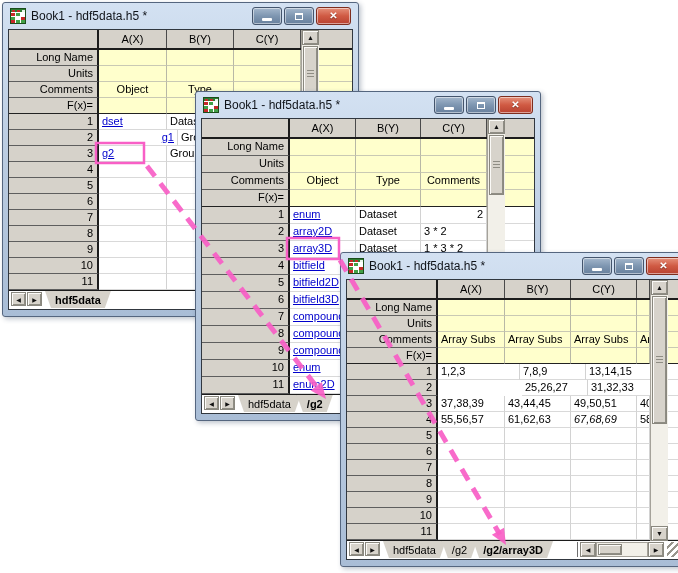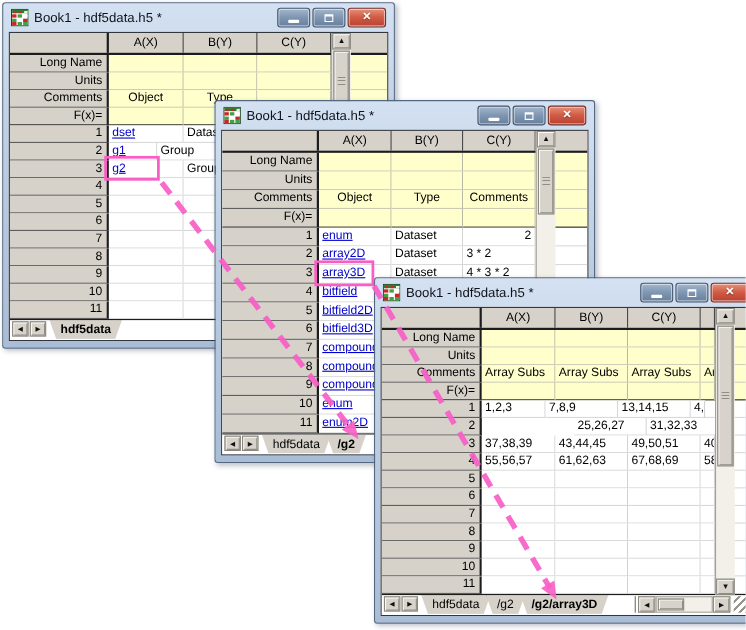--- a/index.html
+++ b/index.html
@@ -158,21 +158,21 @@
           </div>
           <div class="row drow" style="height: 16px;">
             <div class="cell rlabel" style="width: 90px;">1</div>
             <div class="cell dcell" style="width: 68px;"><span class="lnk">dset</span></div>
             <div class="cell dcell" style="width: 67px;">Dataset</div>
             <div class="cell dcell" style="width: 67px;"></div>
             <div class="cell fill"></div>
           </div>
           <div class="row drow" style="height: 16px;">
             <div class="cell rlabel" style="width: 90px;">2</div>
-            <div class="cell dcell" style="width: 44px;"><span class="lnk">g1</span></div>
+            <div class="cell dcell" style="width: 79px; text-align: right;"><span class="lnk">g1</span></div>
             <div class="cell dcell" style="width: 67px;">Group</div>
             <div class="cell dcell" style="width: 67px;"></div>
             <div class="cell fill"></div>
           </div>
           <div class="row drow" style="height: 16px;">
             <div class="cell rlabel" style="width: 90px;">3</div>
             <div class="cell dcell" style="width: 68px;"><span class="lnk">g2</span></div>
             <div class="cell dcell" style="width: 67px;">Group</div>
             <div class="cell dcell" style="width: 67px;"></div>
             <div class="cell fill"></div>
@@ -334,21 +334,21 @@
             <div class="cell rlabel" style="width: 88px;">2</div>
             <div class="cell dcell" style="width: 66px;"><span class="lnk">array2D</span></div>
             <div class="cell dcell" style="width: 65px;">Dataset</div>
             <div class="cell dcell" style="width: 66px;">3 * 2</div>
             <div class="cell fill"></div>
           </div>
           <div class="row drow" style="height: 17px;">
             <div class="cell rlabel" style="width: 88px;">3</div>
             <div class="cell dcell" style="width: 66px;"><span class="lnk">array3D</span></div>
             <div class="cell dcell" style="width: 65px;">Dataset</div>
-            <div class="cell dcell" style="width: 66px;">4 * 3 * 2</div>
+            <div class="cell dcell" style="width: 66px;">1 * 3 * 2</div>
             <div class="cell fill"></div>
           </div>
           <div class="row drow" style="height: 17px;">
             <div class="cell rlabel" style="width: 88px;">4</div>
             <div class="cell dcell" style="width: 66px;"><span class="lnk">bitfield</span></div>
             <div class="cell dcell" style="width: 65px;"></div>
             <div class="cell dcell" style="width: 66px;"></div>
             <div class="cell fill"></div>
           </div>
           <div class="row drow" style="height: 17px;">
@@ -491,21 +491,21 @@
           <div class="row yrow fxrow" style="height: 16px;">
             <div class="cell rlabel" style="width: 91px;">F(x)=</div>
             <div class="cell ycell" style="width: 67px; text-align: left;"></div>
             <div class="cell ycell" style="width: 66px; text-align: left;"></div>
             <div class="cell ycell" style="width: 66px; text-align: left;"></div>
             <div class="cell ycell" style="width: 13px; text-align: left;"></div>
             <div class="cell fill"></div>
           </div>
           <div class="row drow" style="height: 16px;">
             <div class="cell rlabel" style="width: 91px;">1</div>
-            <div class="cell dcell" style="width: 58px;">1,2,3</div>
+            <div class="cell dcell" style="width: 82px;">1,2,3</div>
             <div class="cell dcell" style="width: 66px;">7,8,9</div>
             <div class="cell dcell" style="width: 66px;">13,14,15</div>
             <div class="cell dcell" style="width: 13px;">4,5,6</div>
             <div class="cell fill"></div>
           </div>
           <div class="row drow" style="height: 16px;">
             <div class="cell rlabel" style="width: 91px;">2</div>
             <div class="cell dcell" style="width: 84px; margin-top: 28px;">19,20,21</div>
             <div class="cell dcell" style="width: 66px;">25,26,27</div>
             <div class="cell dcell" style="width: 66px;">31,32,33</div>
@@ -517,21 +517,21 @@
             <div class="cell dcell" style="width: 67px;">37,38,39</div>
             <div class="cell dcell" style="width: 66px;">43,44,45</div>
             <div class="cell dcell" style="width: 66px;">49,50,51</div>
             <div class="cell dcell" style="width: 13px;">40,41,42</div>
             <div class="cell fill"></div>
           </div>
           <div class="row drow" style="height: 16px;">
             <div class="cell rlabel" style="width: 91px;">4</div>
             <div class="cell dcell" style="width: 67px;">55,56,57</div>
             <div class="cell dcell" style="width: 66px;">61,62,63</div>
-            <div class="cell dcell" style="width: 66px;">67,68,69</div>
+            <div class="cell dcell" style="width: 66px; font-style: italic;">67,68,69</div>
             <div class="cell dcell" style="width: 13px;">58,59,60</div>
             <div class="cell fill"></div>
           </div>
           <div class="row drow" style="height: 16px;">
             <div class="cell rlabel" style="width: 91px;">5</div>
             <div class="cell dcell" style="width: 67px;"></div>
             <div class="cell dcell" style="width: 66px;"></div>
             <div class="cell dcell" style="width: 66px;"></div>
             <div class="cell dcell" style="width: 13px;"></div>
             <div class="cell fill"></div>

